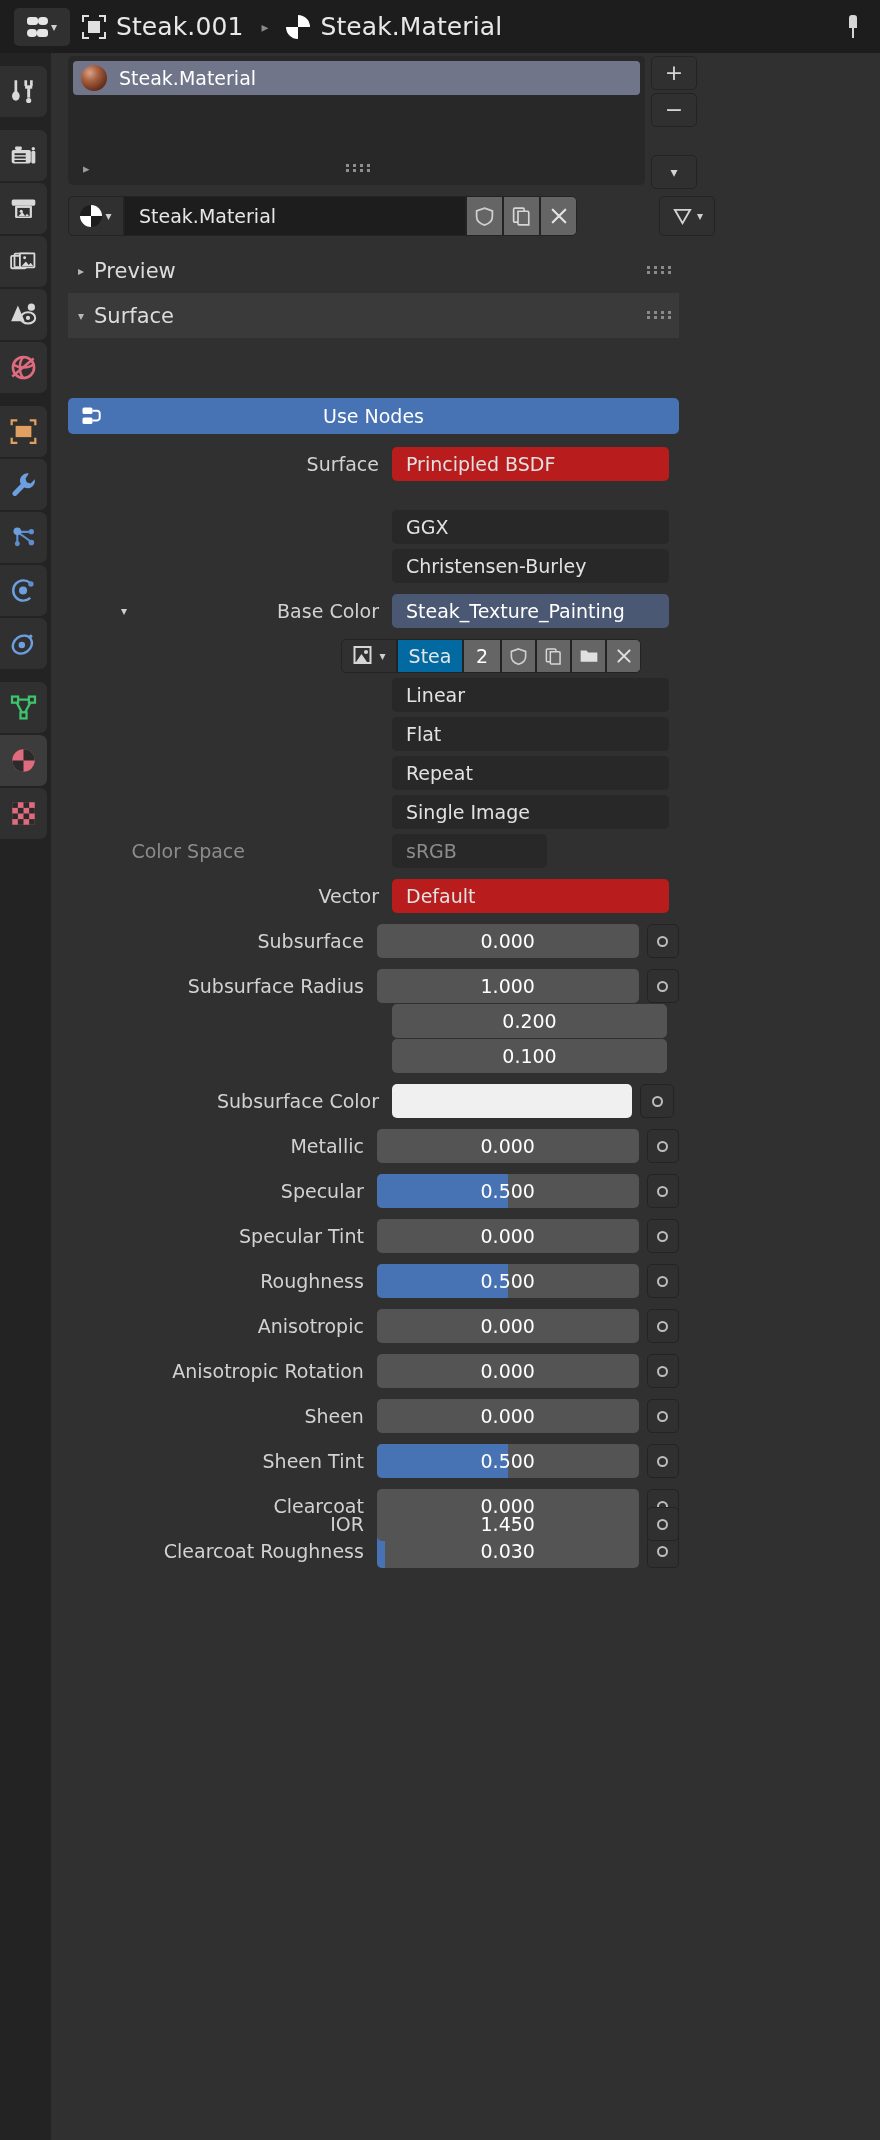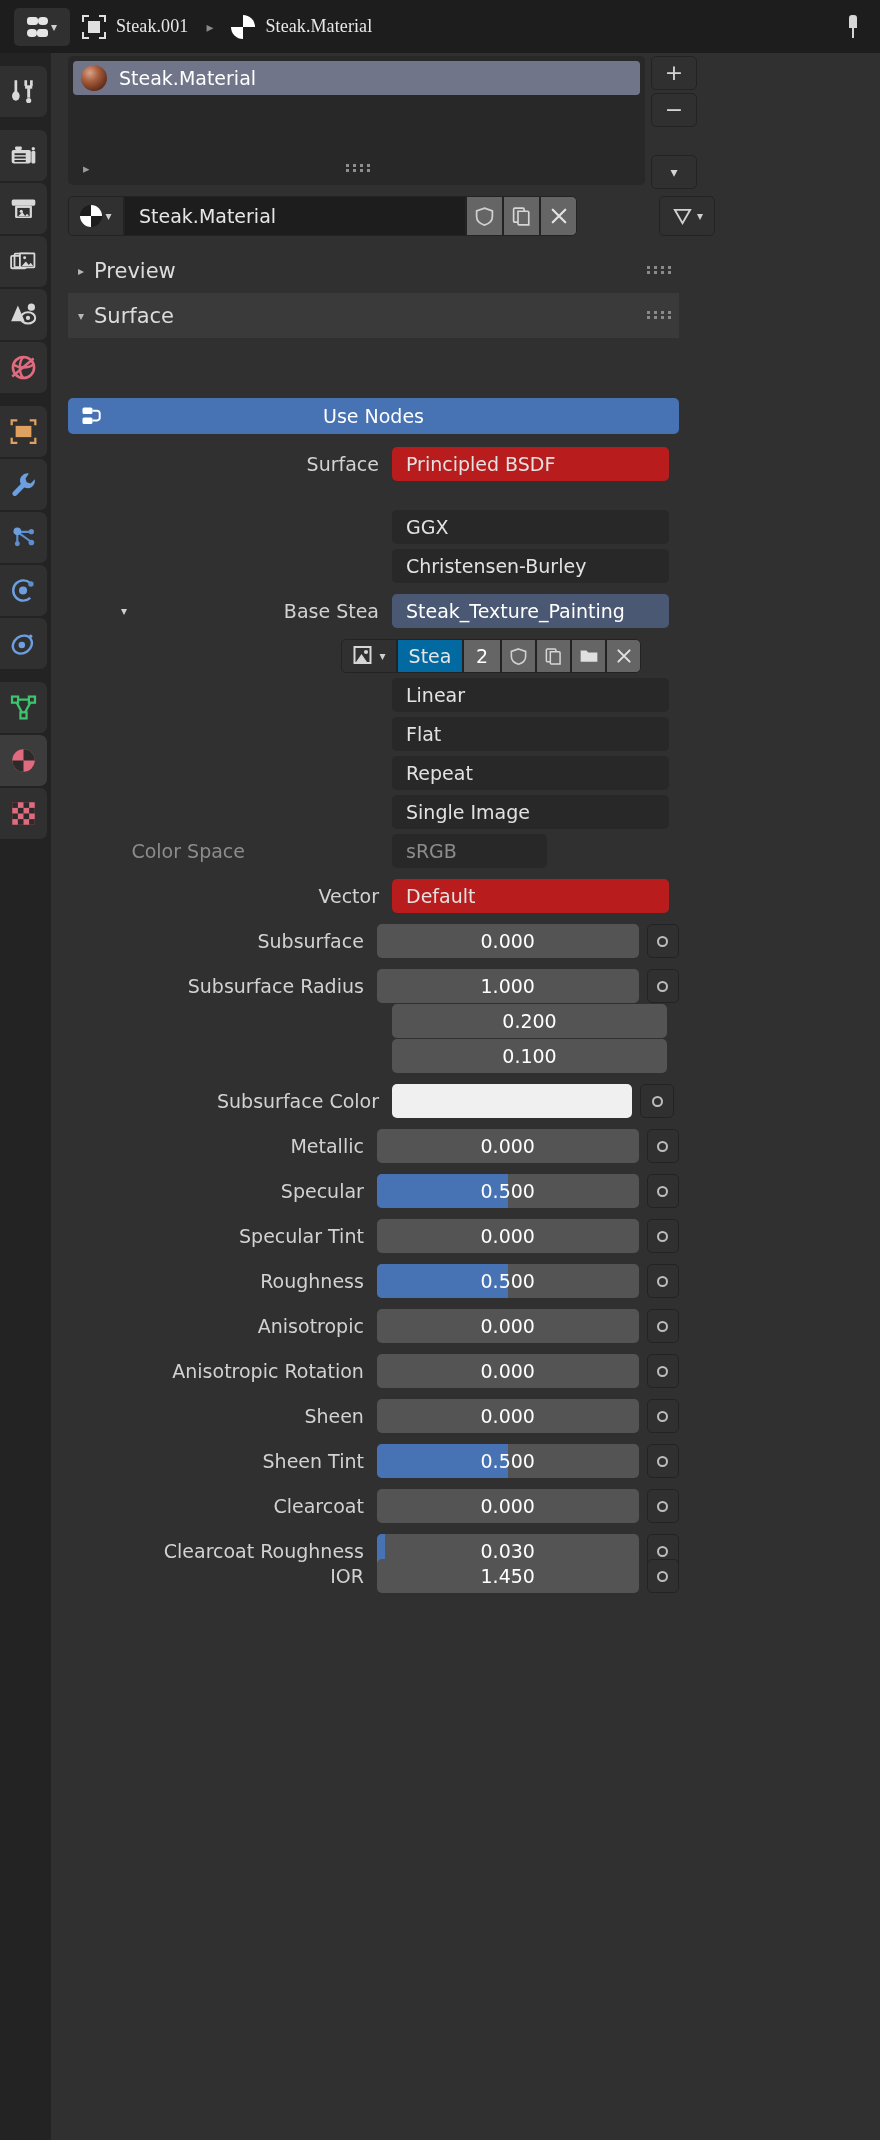--- a/index.html
+++ b/index.html
@@ -25,21 +25,21 @@
   .et-glyph span {
     position: absolute; background: #e6e6e6; border-radius: 3px; height: 8px;
   }
   .et-glyph span:nth-child(1){ left:0; top:1px; width:11px; }
   .et-glyph span:nth-child(2){ left:11px; top:1px; width:10px; border-radius:5px; }
   .et-glyph span:nth-child(3){ left:0; top:13px; width:10px; border-radius:5px; }
   .et-glyph span:nth-child(4){ left:10px; top:13px; width:11px; }
   .chev { color:#cfcfcf; font-size:12px; line-height:1; }
 
   .crumb { display:flex; align-items:center; gap:10px; margin-right:4px; }
-  .crumb-text { color:#e8e8e8; font-size:18px; letter-spacing:.1px;font-family:Liberation Serif, serif; }
+  .crumb-text { color:#e8e8e8; font-size:25px; letter-spacing:.1px; }
   .crumb-sep { color:#8a8a8a; font-size:14px; margin:0 8px; }
 
   .obj-icon { width:24px; height:24px; position:relative; flex:none; }
   .obj-icon i {
     position:absolute; width:7px; height:7px; border:2.2px solid #e0e0e0;
   }
   .obj-icon i:nth-child(1){ left:0; top:0; border-right:none; border-bottom:none;}
   .obj-icon i:nth-child(2){ right:0; top:0; border-left:none; border-bottom:none;}
   .obj-icon i:nth-child(3){ left:0; bottom:0; border-right:none; border-top:none;}
   .obj-icon i:nth-child(4){ right:0; bottom:0; border-left:none; border-top:none;}
@@ -453,21 +453,21 @@
       <div class="field f-dropdown">GGX</div>
     </div>
 
     <div class="prow" style="top:496px">
       <span class="plabel"></span>
       <div class="field f-dropdown">Christensen-Burley</div>
     </div>
 
     <div class="prow" style="top:541px">
       <span class="ptri">▾</span>
-      <span class="plabel">Base Stea</span>
+      <span class="plabel">Base Color</span>
       <div class="field f-node linked">Steak_Texture_Painting</div>
     </div>
 
     <div class="texrow" style="top:586px">
       <div class="tex-pick">
         <svg width="24" height="24" viewBox="0 0 24 24">
           <rect x="2.5" y="3" width="16" height="16" fill="none" stroke="#d6d6d6" stroke-width="2"></rect>
           <circle cx="14" cy="8" r="2.1" fill="#d6d6d6"></circle>
           <path d="M4 18 L9.5 10 L15 18 Z" fill="#d6d6d6"></path>
         </svg>
@@ -672,21 +672,21 @@
       <span class="plabel">Clearcoat Roughness</span>
       <div class="field f-slider">
         <span class="fill" style="width:3%"></span>
         <span class="txt">0.030</span>
       </div>
       <div class="socket-box">
         <span class="socket-out" style="margin:0"></span>
       </div>
     </div>
 
-    <div class="prow" style="top:1506px">
+    <div class="prow" style="top:1454px">
       <span class="plabel">IOR</span>
       <div class="field f-slider">
         <span class="fill" style="width:0%"></span>
         <span class="txt">1.450</span>
       </div>
       <div class="socket-box">
         <span class="socket-out" style="margin:0"></span>
       </div>
     </div>
 

